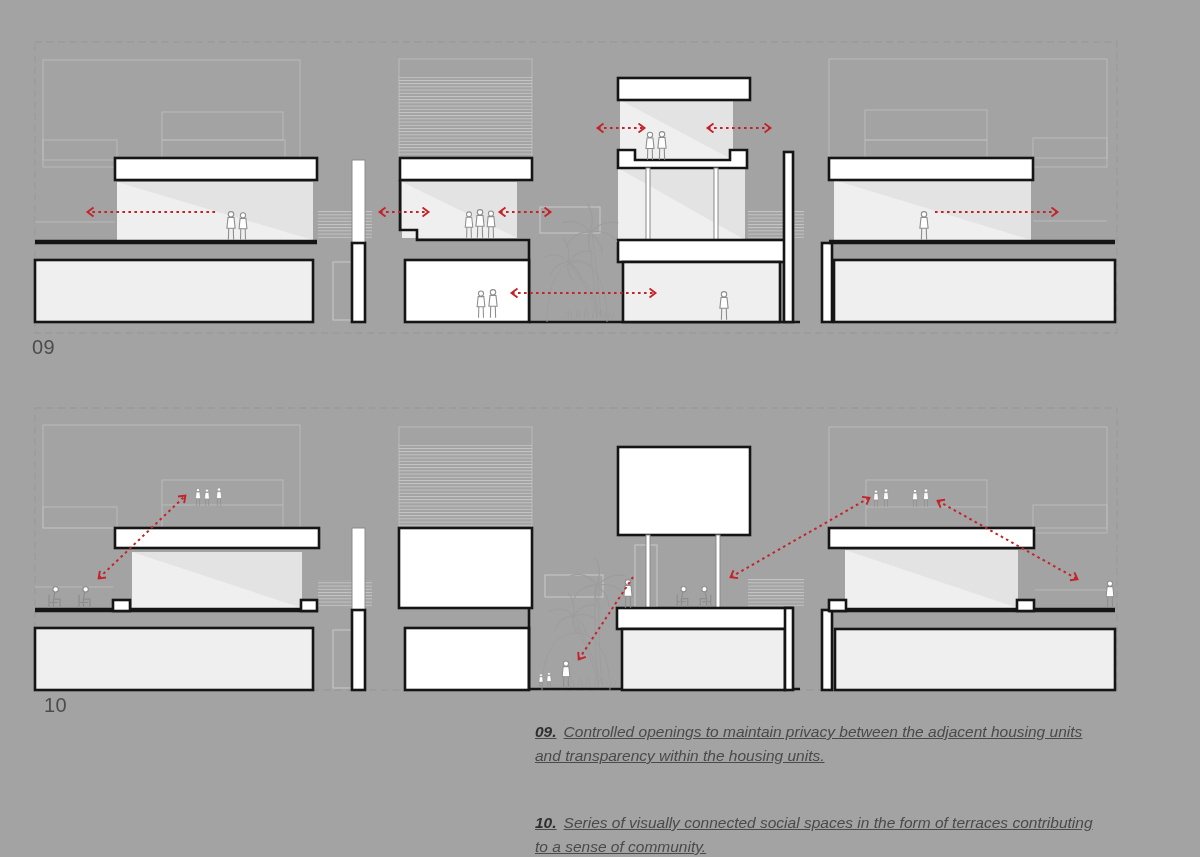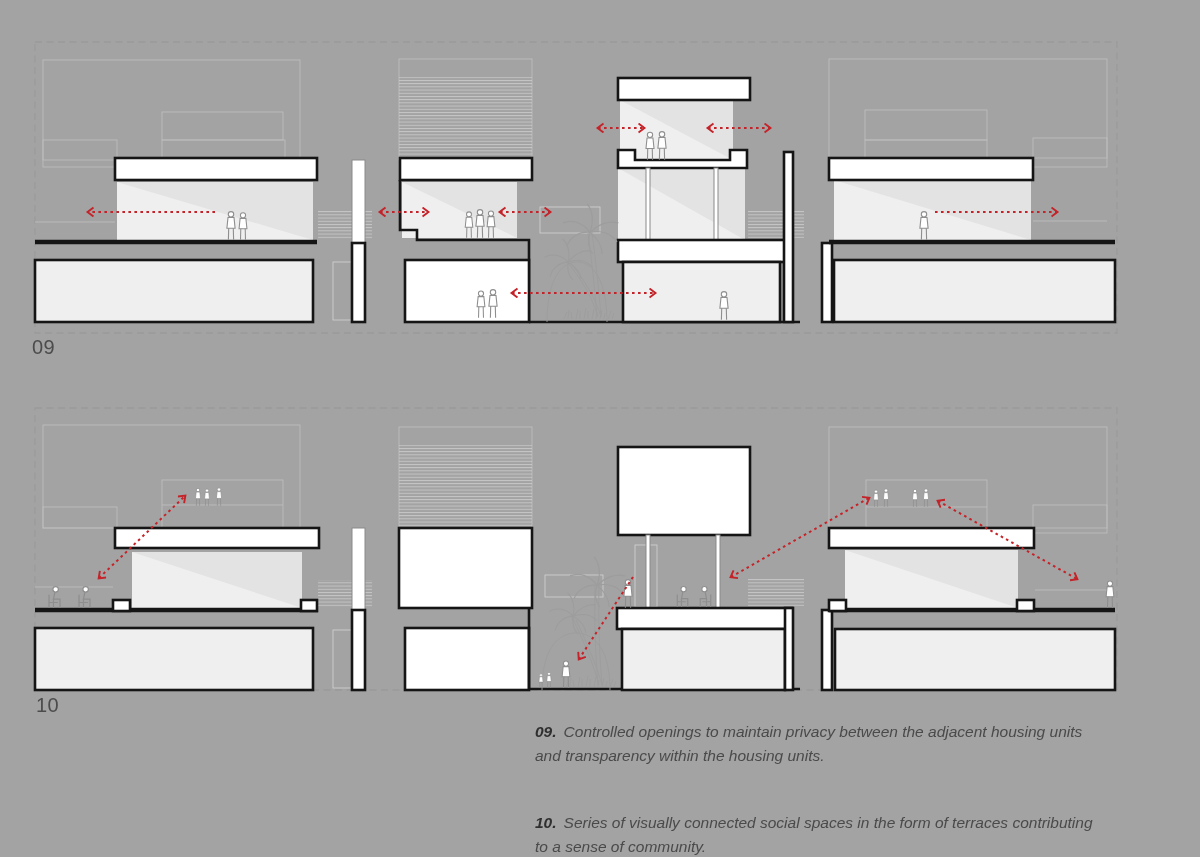--- a/index.html
+++ b/index.html
@@ -16,21 +16,21 @@
   .sheet{
     position:relative;width:1200px;height:857px;background:#a3a3a3;overflow:hidden;
     font-family:"Liberation Sans","DejaVu Sans",sans-serif;
   }
   svg.drawing{position:absolute;left:0;top:0;}
   .fig-label{
     position:absolute;font-size:20px;letter-spacing:.5px;color:var(--label-text);
   }
   .caption{
     position:absolute;left:535px;width:600px;margin:0;
-    font-style:italic;font-size:15.5px;line-height:24px;color:var(--text-muted);
+    font-style:italic;font-size:15.5px;line-height:24px;color:var(--text-muted);text-decoration:underline;
   }
   .cap-num{font-weight:bold;color:#2f2f2f;margin-right:7px;}
   .cap-text{white-space:pre-line;}
   
   .lt{fill:none;stroke:var(--light-line);stroke-width:0.9;}
   .lt2{fill:none;stroke:#cfcfcf;stroke-width:0.9;}
   .hz{stroke:none;}
   .bd{fill:#fff;stroke:var(--section-black);stroke-width:2.6;}
   .bdl{fill:none;stroke:var(--section-black);stroke-width:2.6;}
   .flr{fill:none;stroke:var(--section-black);stroke-width:4.5;}
@@ -268,21 +268,21 @@
     <g>
       <line class="arrow" x1="99" y1="578" x2="185" y2="496" marker-start="url(#ah)" marker-end="url(#ah)"></line>
       <line class="arrow" x1="633" y1="577" x2="579" y2="659" marker-end="url(#ah)"></line>
       <line class="arrow" x1="731" y1="577" x2="869" y2="498" marker-start="url(#ah)" marker-end="url(#ah)"></line>
       <line class="arrow" x1="938" y1="501" x2="1077" y2="579" marker-start="url(#ah)" marker-end="url(#ah)"></line>
     </g>
   </g>
 </svg>
 
 <div class="fig-label" style="left:32px;top:336px">09</div>
-<div class="fig-label" style="left:36px;top:694px">10</div>
+<div class="fig-label" style="left:44px;top:694px">10</div>
 
 <p class="caption" style="top:720px">
   <span class="cap-num">09.</span><span class="cap-text">Controlled openings to maintain privacy between the adjacent housing units
 and transparency within the housing units.</span>
 </p>
 <p class="caption" style="top:811px">
   <span class="cap-num">10.</span><span class="cap-text">Series of visually connected social spaces in the form of terraces contributing
 to a sense of community.</span>
 </p>
 

